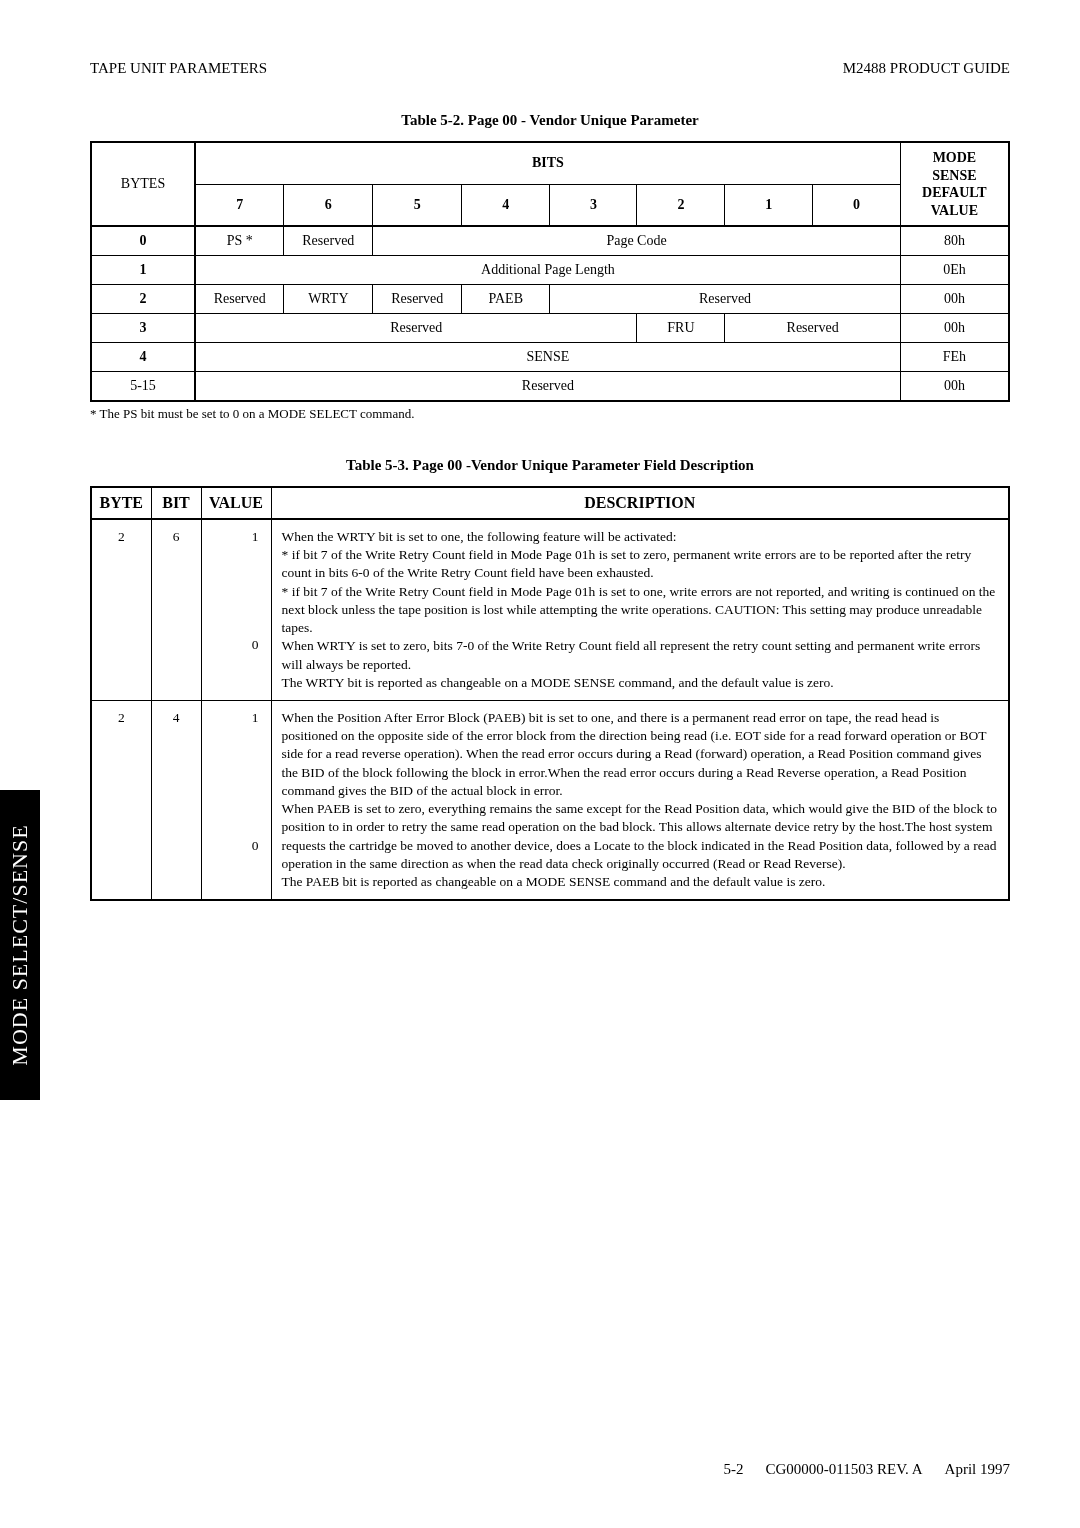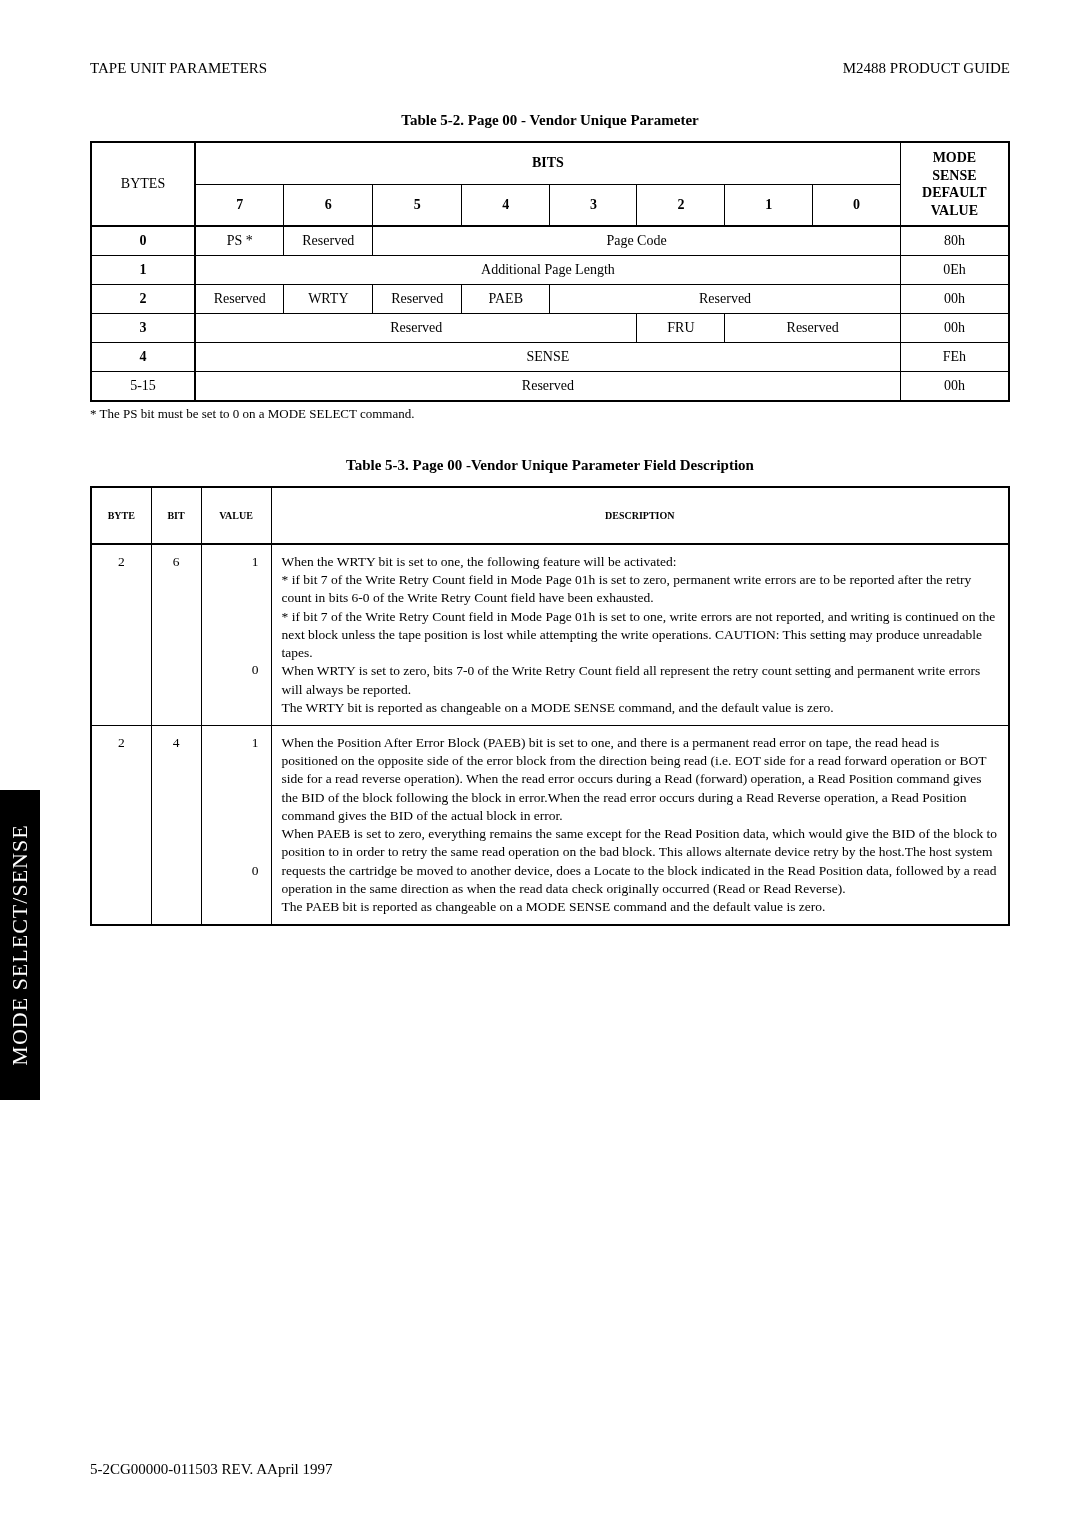--- a/index.html
+++ b/index.html
@@ -26,21 +26,21 @@
   .table-caption { text-align: center; font-weight: bold; margin: 10px 0 12px 0; font-size: 15px;}
   table { border-collapse: collapse; width: 100%; }
   .t1 th, .t1 td { border: 1px solid #000; text-align: center; padding: 6px 4px; font-size: 14px; }
   .t1 { border: 2.5px solid #000; }
   .thick-left { border-left: 2.5px solid #000 !important; }
   .thick-right { border-right: 2.5px solid #000 !important; margin-left: 36px; }
   .thick-top { border-top: 2.5px solid #000 !important; }
   .thick-bottom { border-bottom: 2.5px solid #000 !important; }
   .note { font-size: 13px; margin-top: 4px; }
   .t2 { border: 2.5px solid #000; margin-top: 10px; }
-  .t2 th { border: 1px solid #000; border-bottom: 2.5px solid #000; text-align: center; padding: 22px 4px; font-weight: bold; font-size: 10px;}
+  .t2 th { border: 1px solid #000; border-bottom: 2.5px solid #000; text-align: center; padding: 6px 4px; font-weight: bold; font-size: 16px;}
   .t2 td { border: 1px solid #000; padding: 8px 10px; font-size: 13.5px; vertical-align: top; line-height: 1.35; }
   .t2 td.c { text-align: center; }
   .side-tab {
     position: absolute;
     left: 0;
     top: 790px;
     width: 40px;
     height: 310px;
     background: #000;
     color: #fff;
@@ -54,22 +54,23 @@
     transform-origin: center;
     white-space: nowrap;
     font-family: "Times New Roman", serif;
   }
   .footer {
     position: absolute;
     bottom: 50px;
     left: 90px;
     right: 70px;
     display: flex;
-    justify-content: flex-start;
+    justify-content: flex-end;
     font-size: 15px;
+    gap: 22px;
   }
   .valcol { display:flex; flex-direction:column; gap:90px; align-items:flex-end;}
 </style>
 </head>
 <body>
 
 <div class="side-tab">
     <span>MODE SELECT/SENSE</span>
   </div>
 

